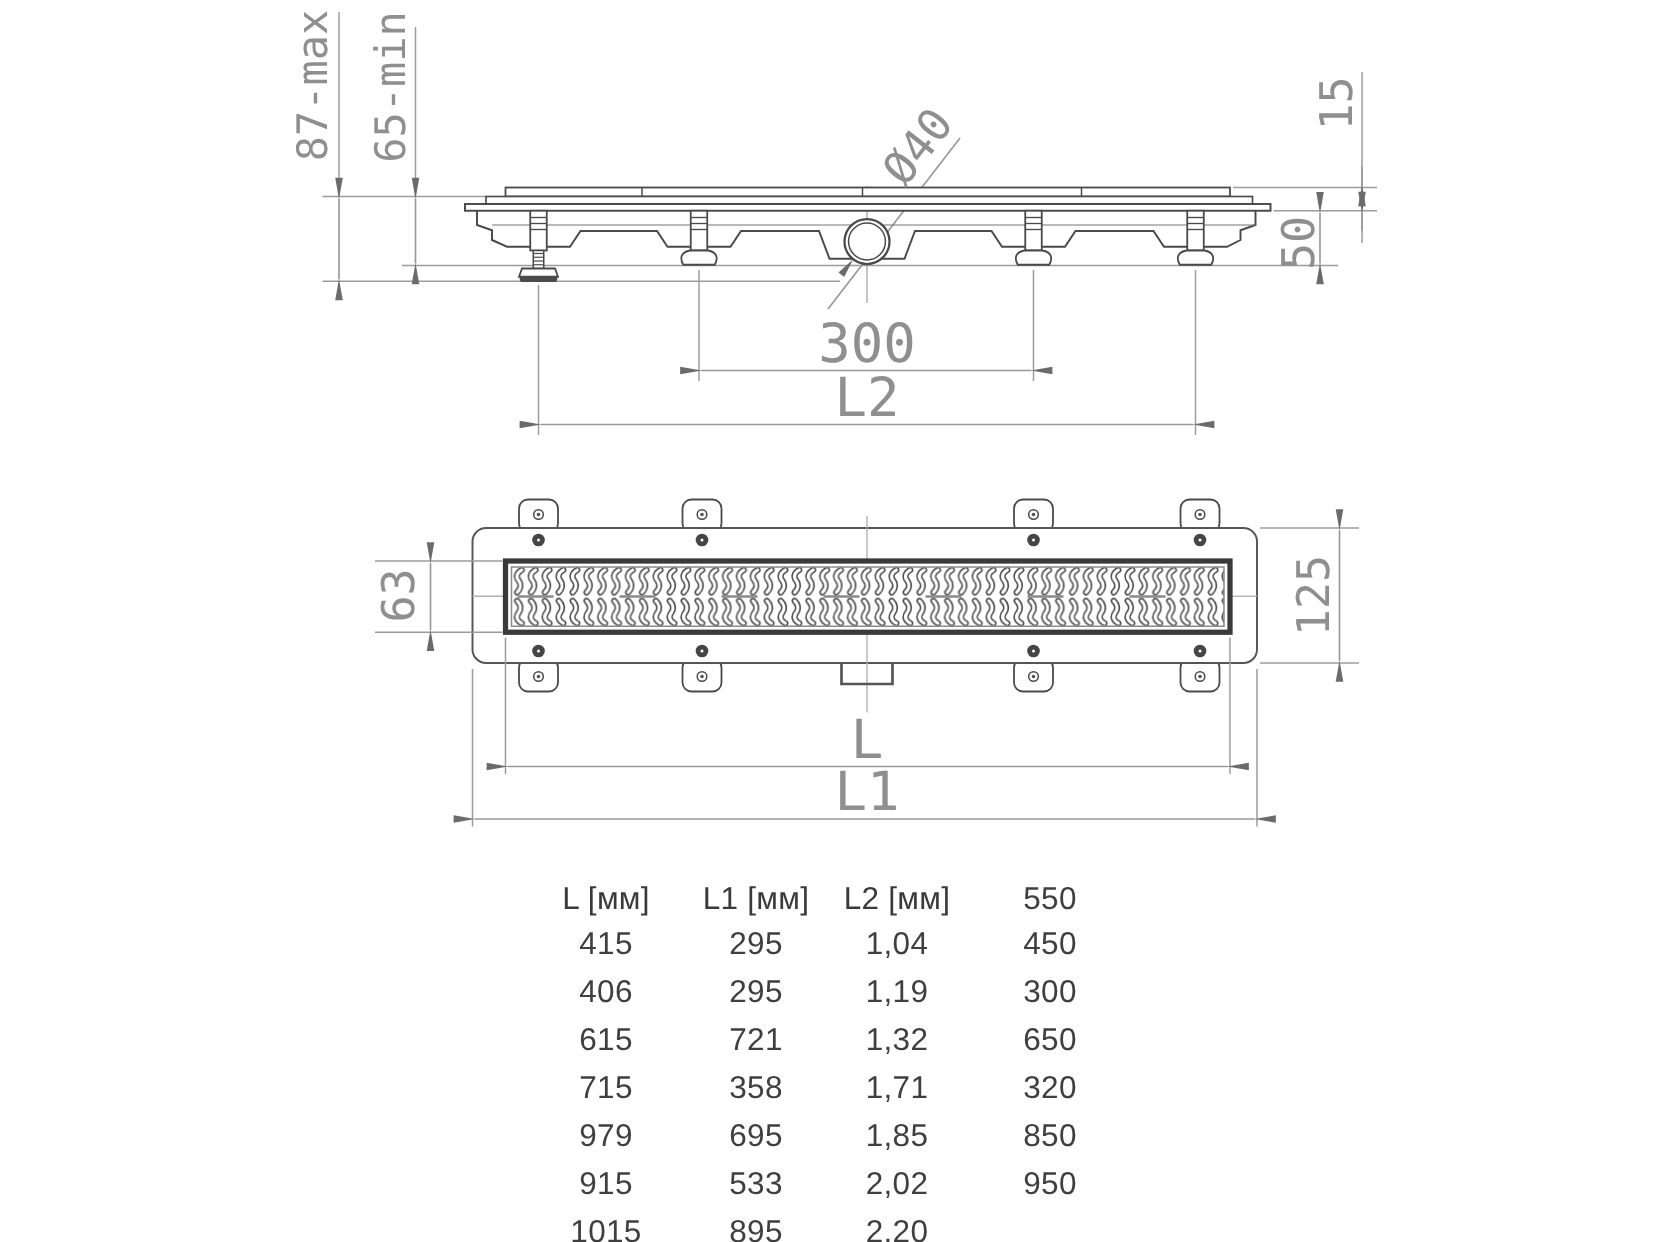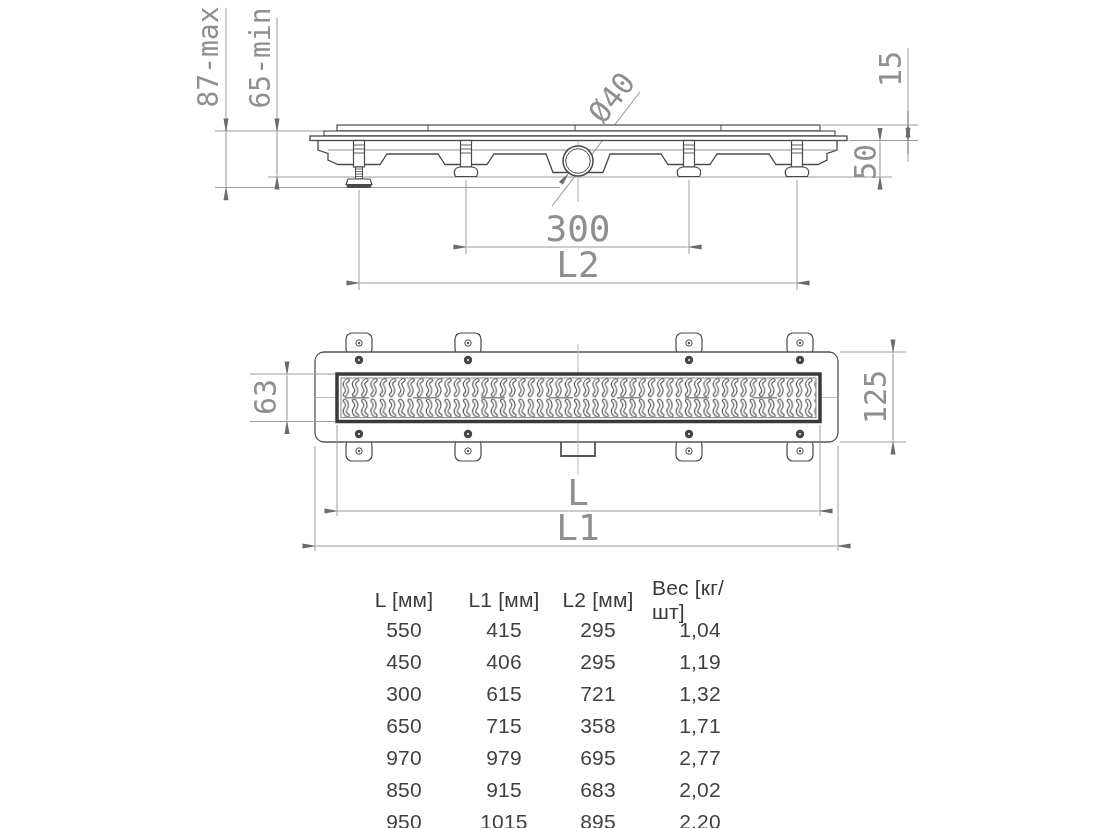--- a/index.html
+++ b/index.html
@@ -233,21 +233,20 @@
     <text class="dim-text dim-md" text-anchor="middle" transform="translate(886,397) rotate(-90)">125</text>
     <text class="dim-text dim-lg" text-anchor="middle" x="578" y="505">L</text>
     <text class="dim-text dim-lg" text-anchor="middle" x="578" y="540">L1</text>
   </g>
 </svg>
 
 <div class="spec-table">
   <div class="hdr">L [мм]</div>
   <div class="hdr">L1 [мм]</div>
   <div class="hdr">L2 [мм]</div>
-  <div class="hdr">Вес [кг/шт]</div>
 
   <div>550</div>
   <div>415</div>
   <div>295</div>
   <div>1,04</div>
 
   <div>450</div>
   <div>406</div>
   <div>295</div>
   <div>1,19</div>
@@ -255,28 +254,28 @@
   <div>300</div>
   <div>615</div>
   <div>721</div>
   <div>1,32</div>
 
   <div>650</div>
   <div>715</div>
   <div>358</div>
   <div>1,71</div>
 
-  <div>970</div>
+  <div>320</div>
   <div>979</div>
   <div>695</div>
-  <div>2,77</div>
+  <div>1,85</div>
 
   <div>850</div>
   <div>915</div>
-  <div>683</div>
+  <div>533</div>
   <div>2,02</div>
 
   <div>950</div>
   <div>1015</div>
   <div>895</div>
   <div>2,20</div>
 </div>
 
 </div>
 

